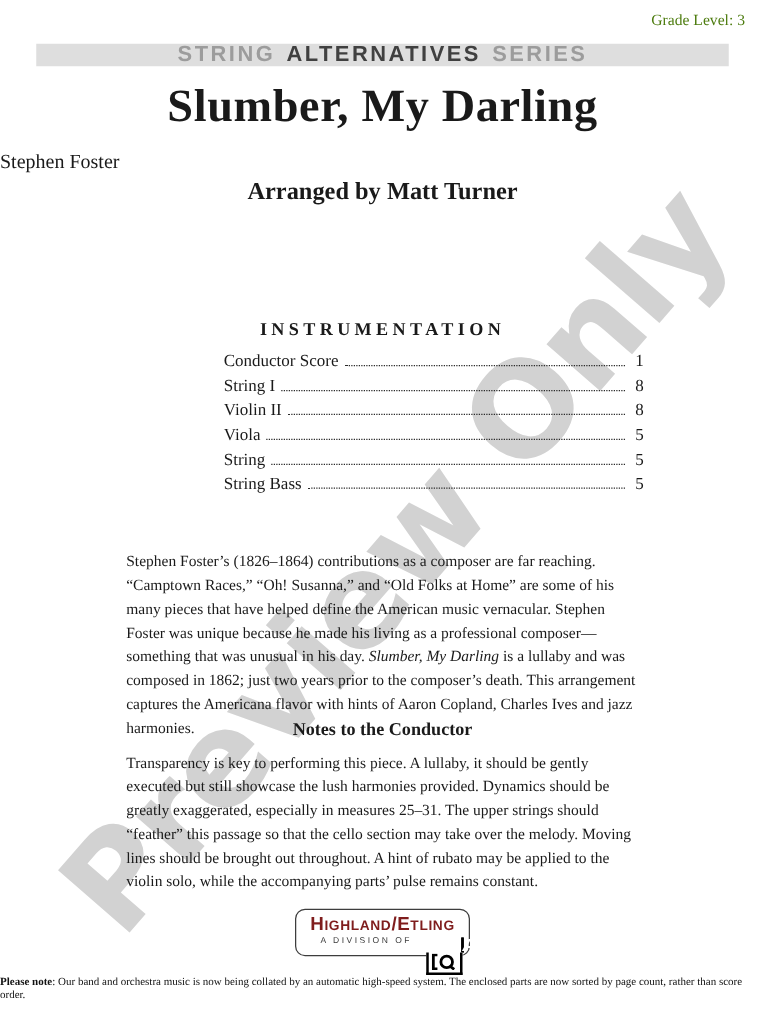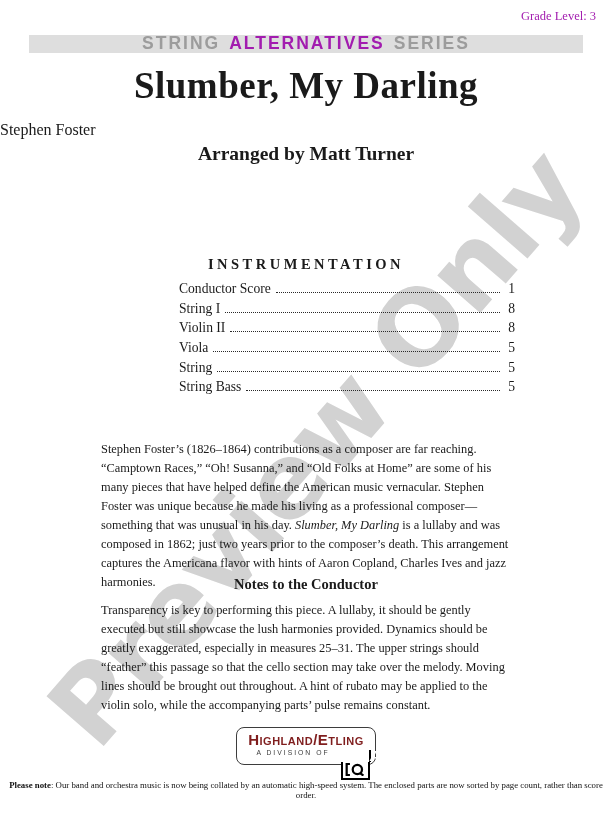--- a/index.html
+++ b/index.html
@@ -27,41 +27,41 @@
     letter-spacing: -2px;
     color: #d2d2d2;
     white-space: nowrap;
   }
 
   
   .grade {
     top: 9px;
     right: 16px;
     font-size: 12.5px;
-    color: #a21caf;
+    color: #4d7c0f;
     font-family: Liberation Serif, serif;
   }
   .banner {
     top: 35px;
     left: 29px;
     right: 29px;
     height: 18px;
     background: #dedede;
     display: flex;
     align-items: center;
     justify-content: center;
     font-family: "Liberation Sans", sans-serif;
     font-weight: bold;
     font-size: 17.5px;
     letter-spacing: 2px;
     line-height: 1;
     white-space: nowrap;
   }
   .banner .muted { color: #9c9c9c; }
-  .banner .dark  { color: #a21caf; margin: 0 9px; }
+  .banner .dark  { color: #404040; margin: 0 9px; }
 
   
   .title {
     top: 64px;
     left: 0; right: 0;
     text-align: center;
     font-size: 37px;
     font-weight: bold;
     letter-spacing: 0.5px;
   }
@@ -186,21 +186,20 @@
     height: 16px;
     display: flex;
     align-items: center;
     justify-content: center;
   }
 
   
   .footer-note {
     top: 780px;
     left: 0; right: 0;
-    text-align: center;
     font-size: 8.8px;
     color: #111111;
   }
 </style>
 </head>
 <body>
 
 <div class="page">
 
   <div class="watermark">Preview Only</div>

